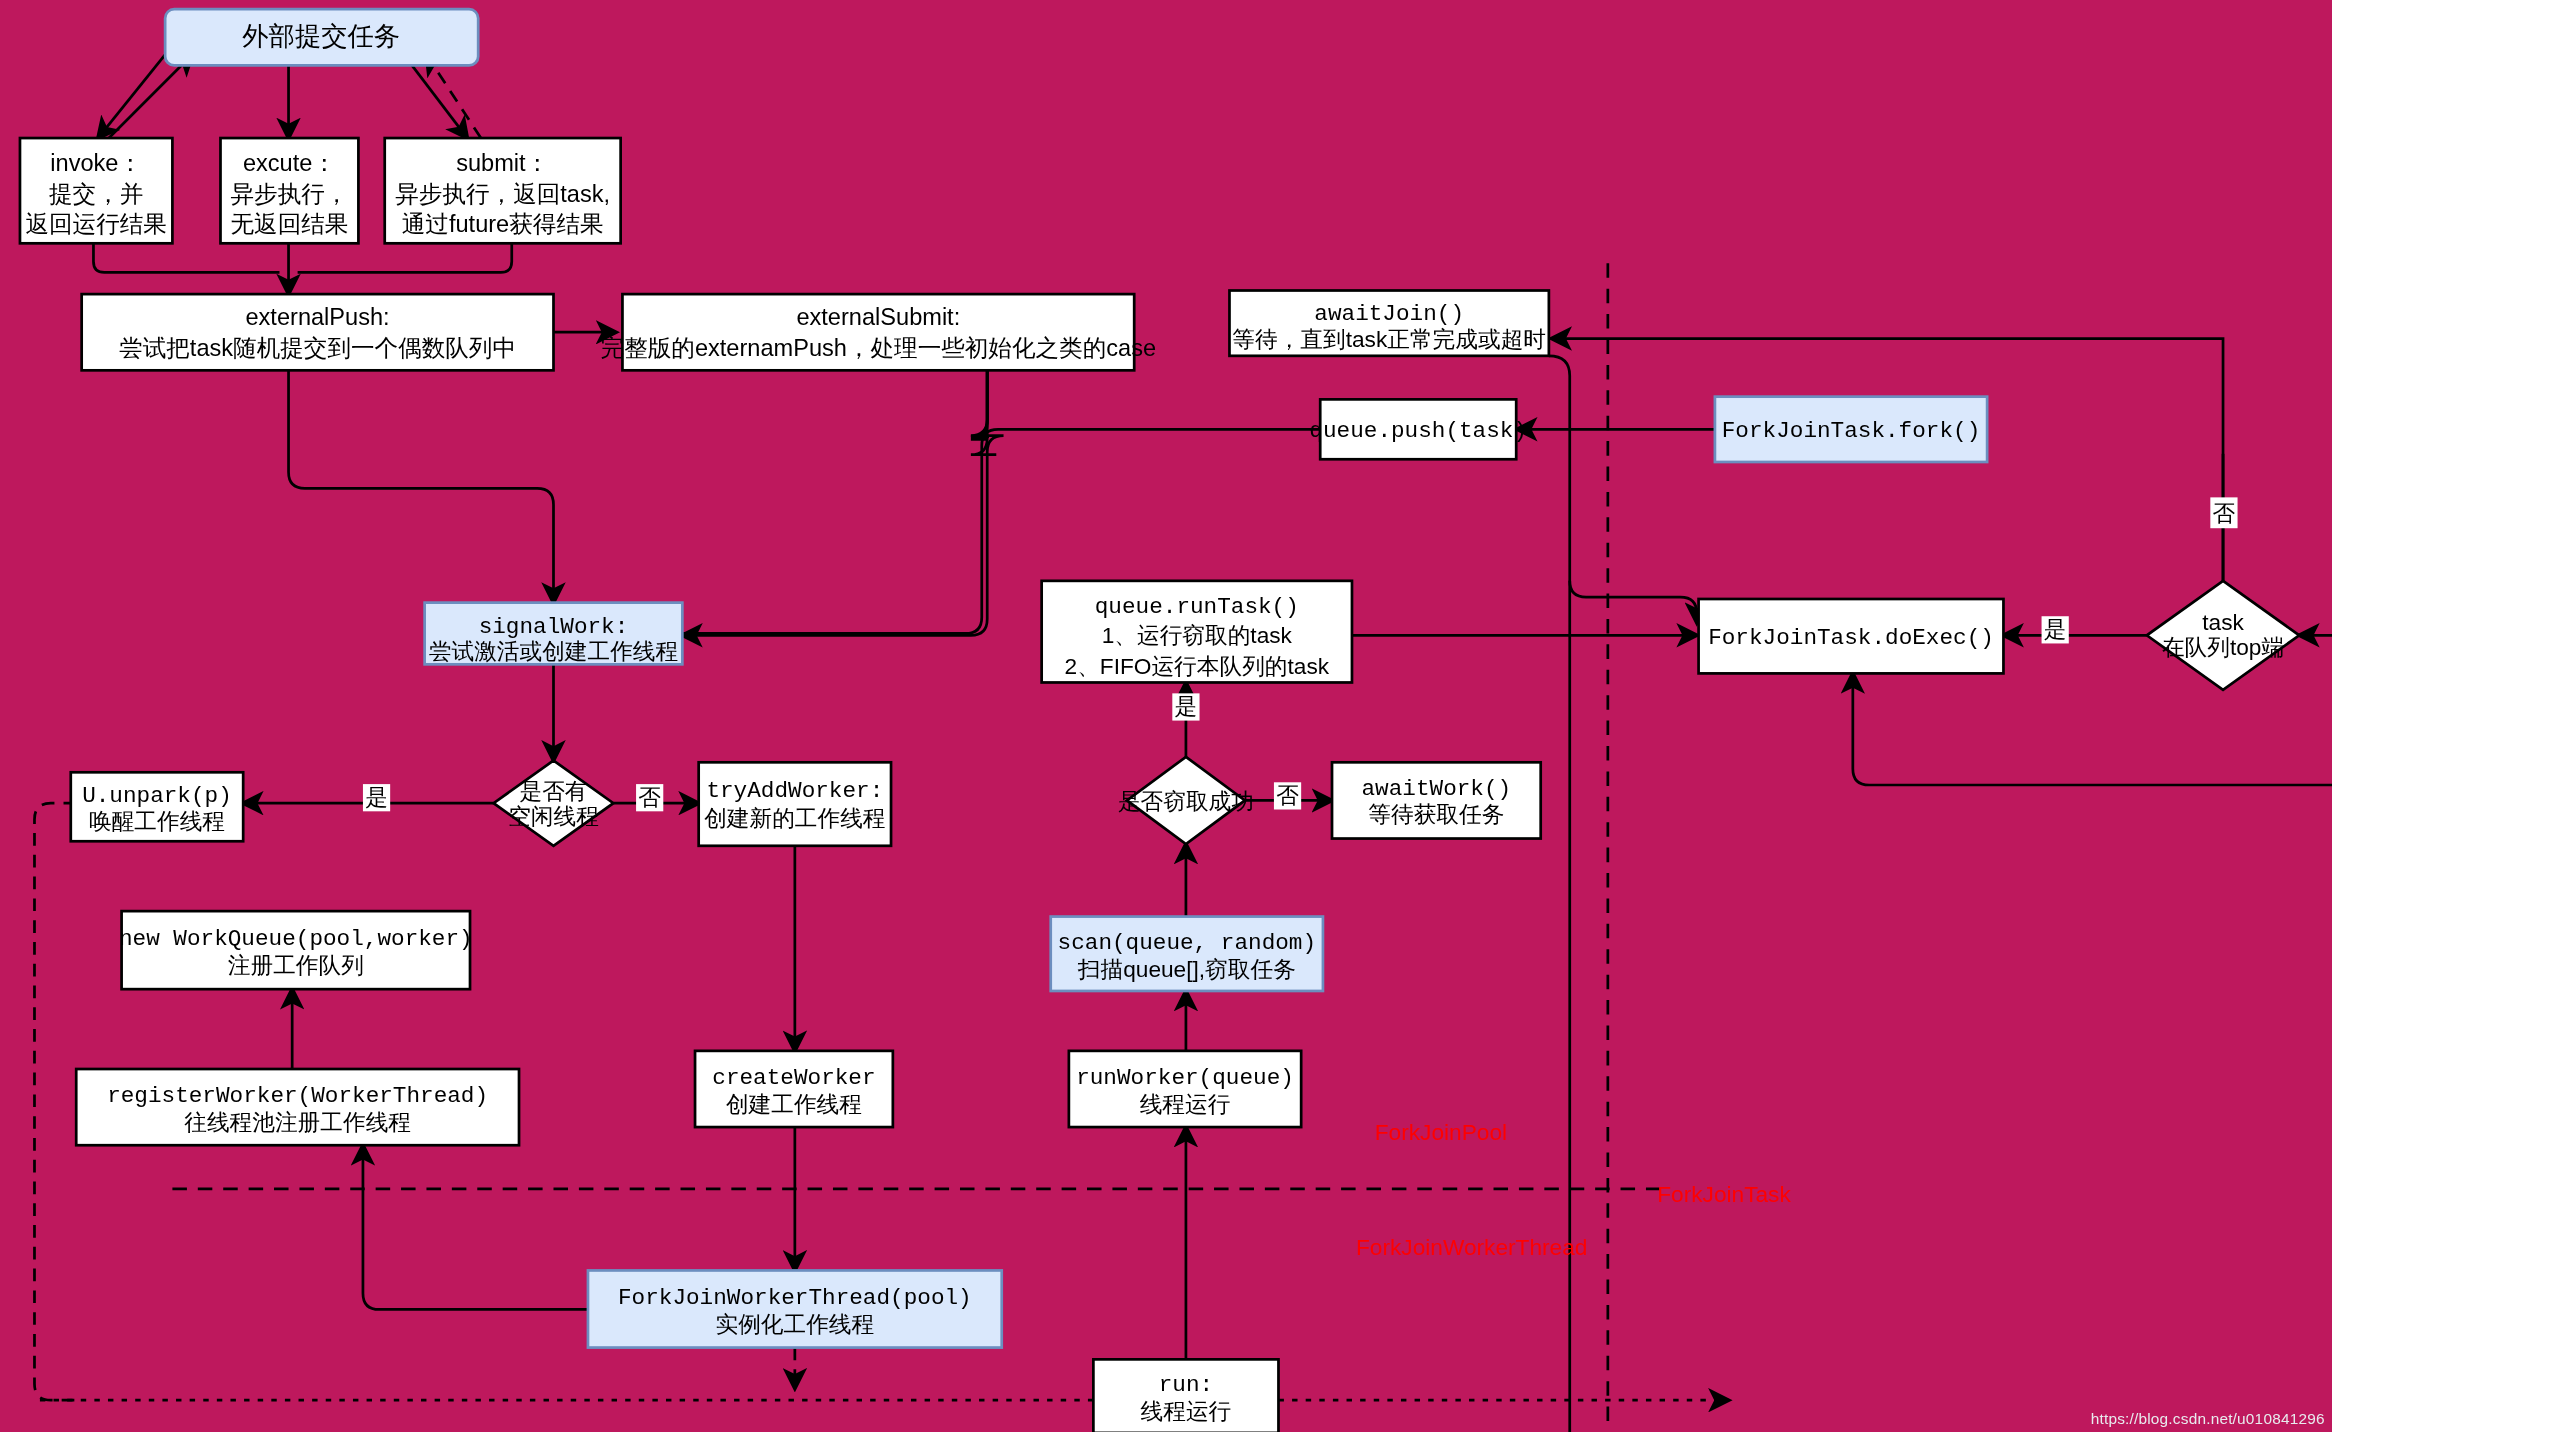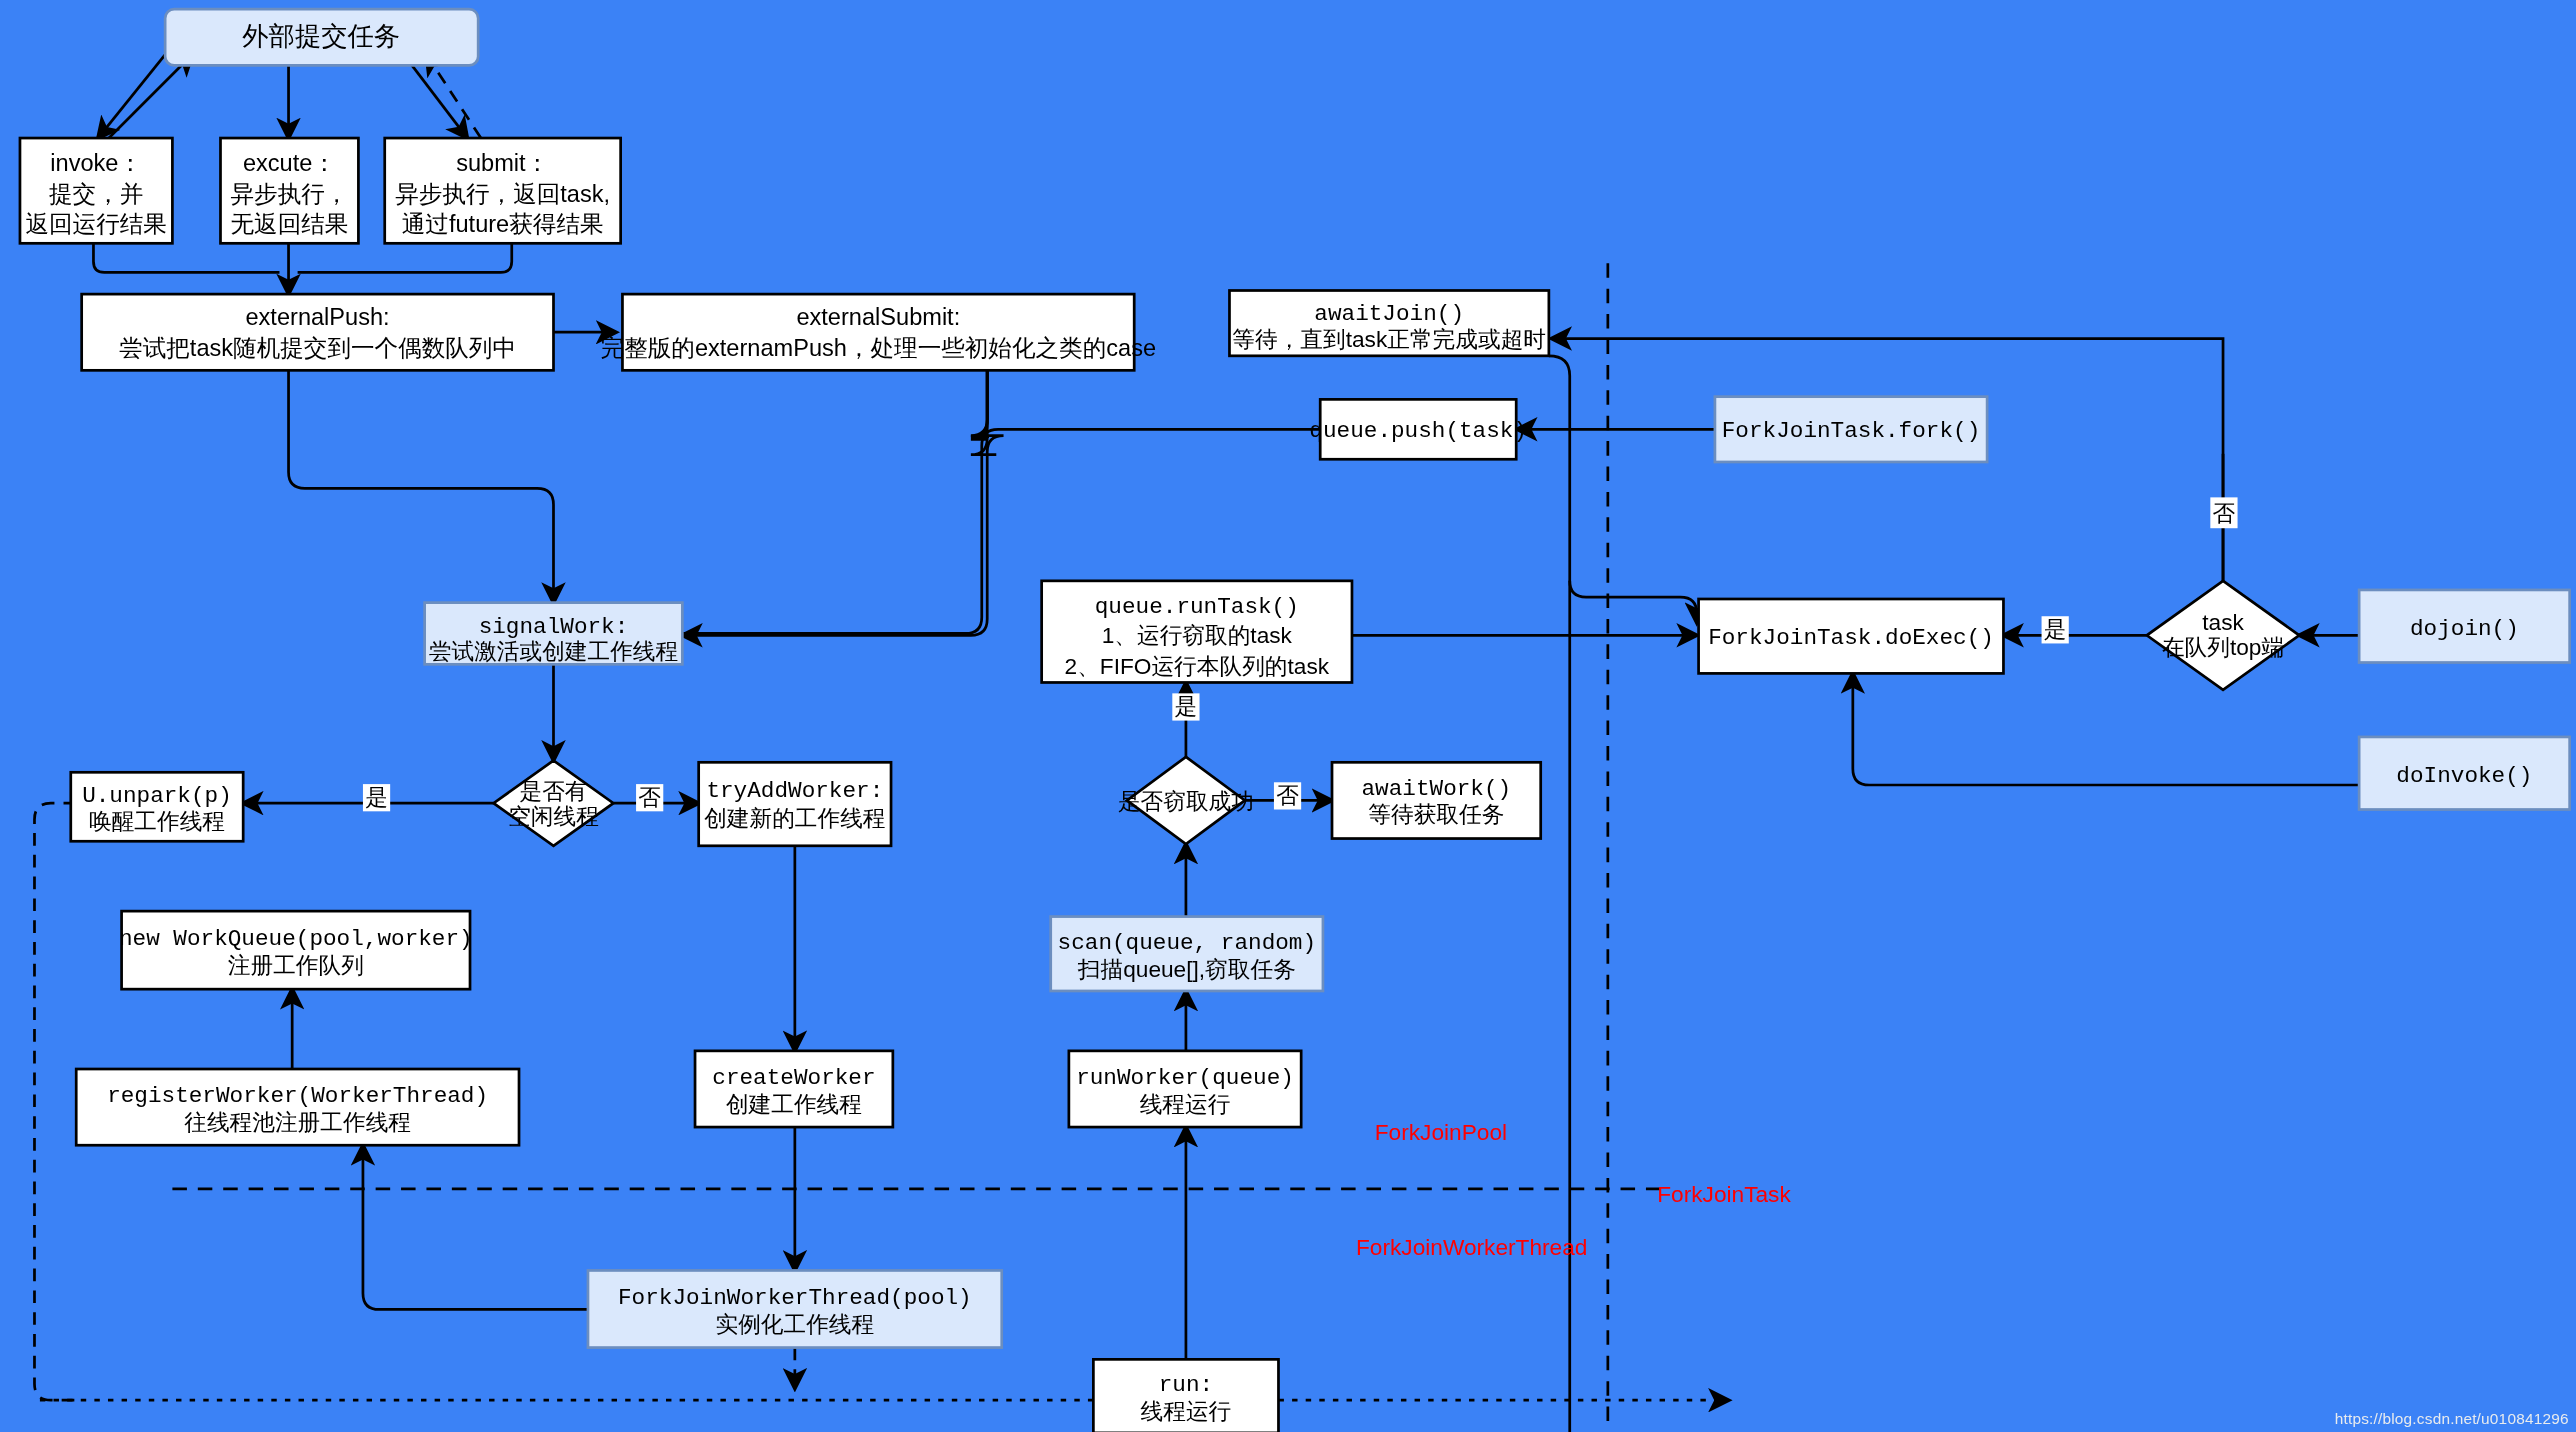--- a/index.html
+++ b/index.html
@@ -2,23 +2,23 @@
 <html style="font-size:14.5px"><head>
 <meta charset="utf-8">
 <style>
   html, body {
     margin: 0;
     padding: 0;
     background: #ffffff;
   }
   #canvas-wrap {
     position: relative;
-    width: 2576px;
+    width: 2332px;
     height: 1433px;
-    background: #3b82f6;
+    background: #be185d;
     overflow: hidden;
     font-family: "Liberation Sans", sans-serif;
   }
   svg.diagram {
     position: absolute;
     top: 0;
     left: 0;
     width: 2576px;
     height: 1433px;
   }

